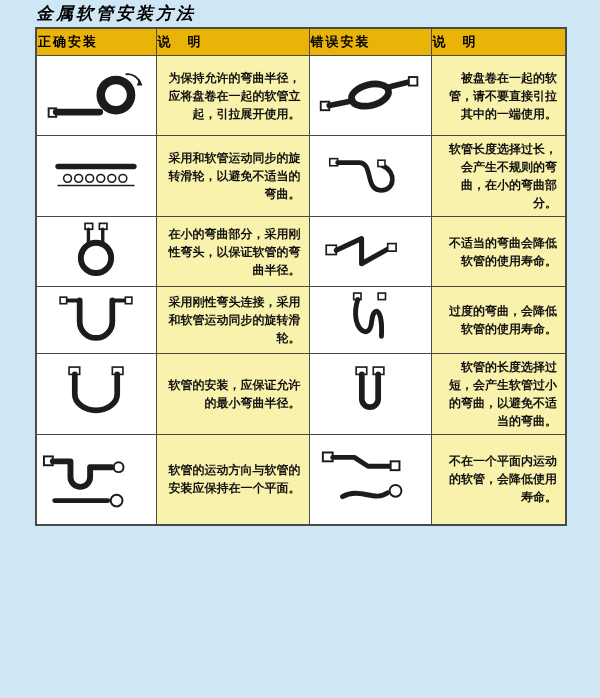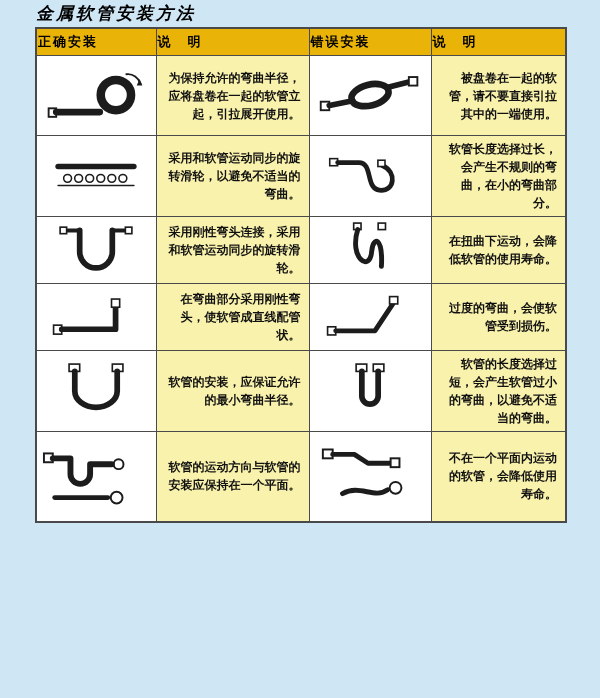--- a/index.html
+++ b/index.html
@@ -101,61 +101,63 @@
       <td class="img">
         <svg class="illus" width="110" height="60" viewBox="0 0 112 76">
           <rect class="fit" x="5" y="16" width="10" height="9"></rect>
           <path class="hose6" d="M15,21 H42 C60,21 50,54 68,56 C88,58 90,32 72,25"></path>
           <rect class="fit" x="66" y="18" width="9" height="8"></rect>
         </svg>
       </td>
       <td class="desc">软管长度选择过长，会产生不规则的弯曲，在小的弯曲部分。</td>
     </tr>
 
+    <tr style="height:70px">
+      <td class="img">
+        <svg class="illus" width="110" height="64" viewBox="0 0 112 76">
+          <rect class="fit" x="43" y="4" width="9" height="7"></rect>
+          <rect class="fit" x="60" y="4" width="9" height="7"></rect>
+          <line class="thin" x1="47" y1="11" x2="47" y2="28" style="stroke-width:4"></line>
+          <line class="thin" x1="64" y1="11" x2="64" y2="28" style="stroke-width:4"></line>
+          <circle class="hose" cx="56" cy="45" r="18"></circle>
+        </svg>
+      </td>
+      <td class="desc">在小的弯曲部分，采用刚性弯头，以保证软管的弯曲半径。</td>
+      <td class="img">
+        <svg class="illus" width="110" height="64" viewBox="0 0 112 76">
+          <rect class="fit" x="4" y="30" width="12" height="11"></rect>
+          <path class="hose6" d="M16,36 L46,22 L46,52 L78,34"></path>
+          <rect class="fit" x="77" y="28" width="10" height="9"></rect>
+        </svg>
+      </td>
+      <td class="desc">不适当的弯曲会降低软管的使用寿命。</td>
+    </tr>
 
 
     <tr style="height:67px">
       <td class="img">
         <svg class="illus" width="110" height="62" viewBox="0 0 112 76">
           <line class="hose5" x1="18" y1="14" x2="36" y2="14"></line>
           <line class="hose5" x1="76" y1="14" x2="94" y2="14"></line>
           <rect class="fit" x="12" y="10" width="8" height="8"></rect>
           <rect class="fit" x="92" y="10" width="8" height="8"></rect>
           <path class="hose" d="M36,14 L36,40 A20,20 0 0 0 76,40 L76,14"></path>
         </svg>
       </td>
       <td class="desc">采用刚性弯头连接，采用和软管运动同步的旋转滑轮。</td>
       <td class="img">
         <svg class="illus" width="110" height="62" viewBox="0 0 112 76">
           <rect class="fit" x="36" y="5" width="9" height="8"></rect>
           <rect class="fit" x="66" y="5" width="9" height="8"></rect>
           <path class="hose6" d="M41,13 C30,48 56,66 58,40 C60,20 72,22 70,58"></path>
         </svg>
       </td>
-      <td class="desc">在扭曲下运动，会降低软管的使用寿命。</td>
-    </tr>
-
-    <tr style="height:67px">
-      <td class="img">
-        <svg class="illus" width="110" height="62" viewBox="0 0 112 76">
-          <rect class="fit" x="4" y="48" width="10" height="11"></rect>
-          <path class="hose" d="M14,53 L80,53 L80,26"></path>
-          <rect class="fit" x="75" y="16" width="10" height="10"></rect>
-        </svg>
-      </td>
-      <td class="desc">在弯曲部分采用刚性弯头，使软管成直线配管状。</td>
-      <td class="img">
-        <svg class="illus" width="110" height="62" viewBox="0 0 112 76">
-          <rect class="fit" x="4" y="50" width="10" height="10"></rect>
-          <path class="hose6" d="M14,55 L62,55 L84,22"></path>
-          <rect class="fit" x="80" y="13" width="10" height="9"></rect>
-        </svg>
-      </td>
-      <td class="desc">过度的弯曲，会使软管受到损伤。</td>
-    </tr>
+      <td class="desc">过度的弯曲，会降低软管的使用寿命。</td>
+    </tr>
+
 
     <tr style="height:68px">
       <td class="img">
         <svg class="illus" width="110" height="62" viewBox="0 0 112 76">
           <rect class="fit" x="23" y="5" width="13" height="9"></rect>
           <rect class="fit" x="76" y="5" width="13" height="9"></rect>
           <path class="hose" d="M30,14 L30,38 A26,20 0 0 0 82,38 L82,14"></path>
         </svg>
       </td>
       <td class="desc">软管的安装，应保证允许的最小弯曲半径。</td>

